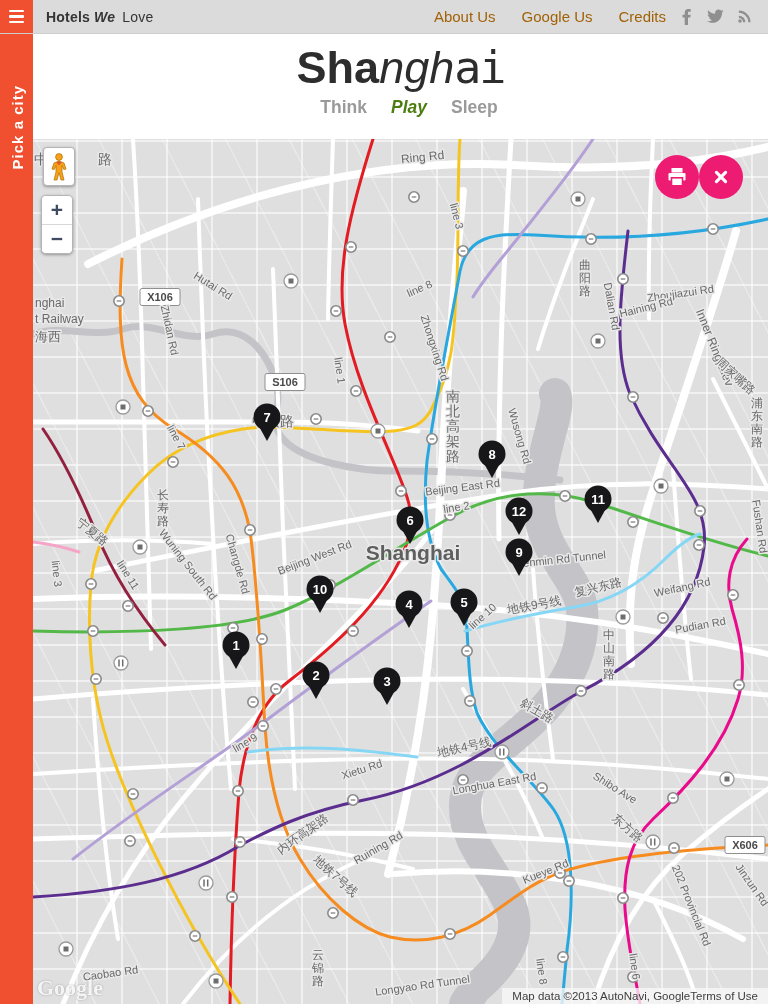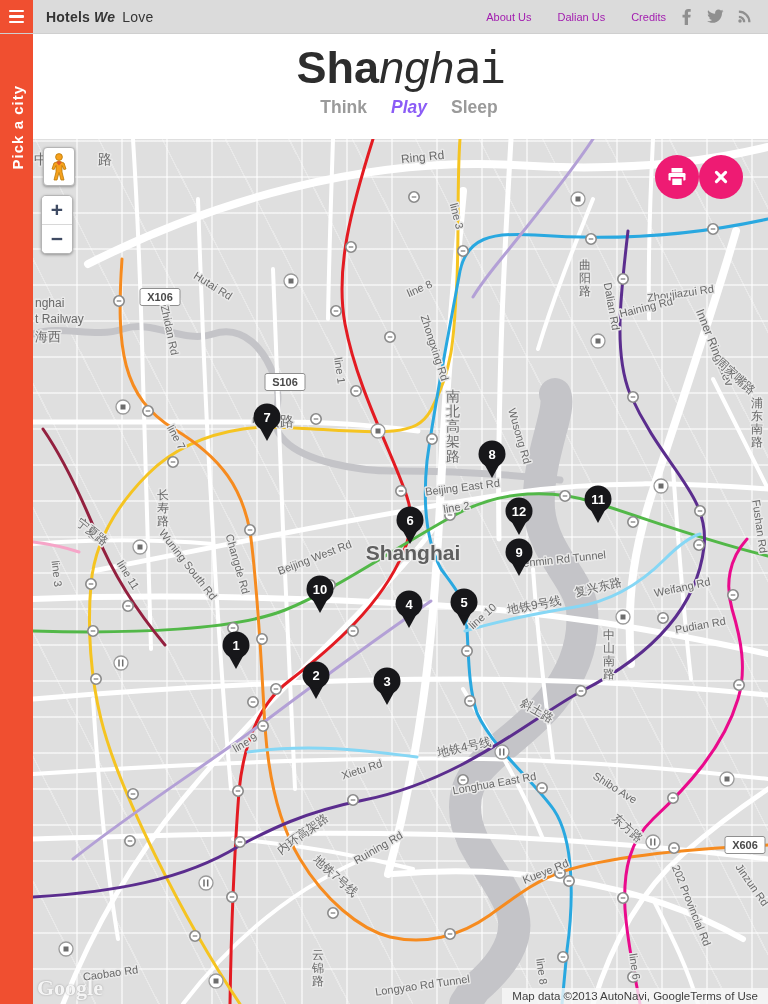--- a/index.html
+++ b/index.html
@@ -6,36 +6,36 @@
   body{width:768px;height:1004px;overflow:hidden;position:relative;font-family:"Liberation Sans",sans-serif;background:#fff;}
   
   .topbar{position:absolute;left:0;top:0;width:768px;height:33px;background:#dbdbdb;border-bottom:1px solid #cfcfcf;z-index:30;display:flex;align-items:center;}
   .burger{width:33px;height:33px;background:#f04f30;display:flex;flex-direction:column;justify-content:center;align-items:center;gap:3px;cursor:pointer;flex:0 0 33px;}
   .burger i{display:block;width:15px;height:2.5px;background:#fff;border-radius:1px;}
   .brand{margin-left:13px;font-size:14px;color:#353535;letter-spacing:.2px;cursor:pointer;}
   .brand .b{font-weight:bold;}
   .brand .i{font-weight:bold;font-style:italic;}
   .brand .r{font-weight:normal;margin-left:3px;}
   .topnav{margin-left:auto;display:flex;align-items:center;gap:26px;padding-right:14px;}
-  .topnav a{color:#a21caf;text-decoration:none;font-size:11px;cursor:pointer;text-align:center;}
+  .topnav a{color:#a16207;text-decoration:none;font-size:15px;cursor:pointer;text-align:center;}
   .social{display:flex;align-items:center;gap:13px;padding-right:16px;}
   .social svg{display:block;}
   
   .side{position:absolute;left:0;top:33px;width:33px;height:971px;background:#f04f30;z-index:25;}
   .side .vtext{position:absolute;top:52px;left:50%;transform:translateX(-50%) ;writing-mode:vertical-rl;}
   .side .vtext span{display:inline-block;color:#fff;font-size:15px;font-weight:600;letter-spacing:1px;transform:rotate(180deg);white-space:nowrap;cursor:pointer;}
   
   .header{position:absolute;left:33px;top:33px;width:735px;height:106px;background:#fff;z-index:20;text-align:center;}
   .title{margin-top:10px;font-size:45px;line-height:1.1;color:#2d2d2d;}
   .title .p-bold{font-family:"Liberation Sans",sans-serif;font-weight:bold;}
   .title .p-italic{font-family:"Liberation Sans",sans-serif;font-style:italic;font-weight:500;}
   .title .p-mono{font-family:"DejaVu Sans Mono",monospace;font-weight:500;letter-spacing:-2px;}
   .tabs{margin-top:4px;display:flex;justify-content:center;gap:24px;font-size:17.5px;font-weight:bold;margin-left:17px;}
   .tab{color:#9a9a9a;cursor:pointer;}
-  .tab.active{color:#8b5cf6;font-style:italic;}
+  .tab.active{color:#4d7c0f;font-style:italic;}
   
   .map-wrap{position:absolute;left:33px;top:139px;width:735px;height:865px;background-color:#dfdfdf;overflow:hidden;cursor:grab;
     background-image:
       repeating-linear-gradient(0deg, transparent 0 34px, rgba(255,255,255,.55) 34px 36px),
       repeating-linear-gradient(90deg, transparent 0 43px, rgba(255,255,255,.55) 43px 45px),
       repeating-linear-gradient(63deg, transparent 0 55px, rgba(255,255,255,.30) 55px 56.5px);}
   .map-wrap svg.base{position:absolute;left:0;top:0;}
   .mlabel{font-family:"Liberation Sans",sans-serif;paint-order:stroke;stroke:#e9e9e9;stroke-width:3px;stroke-linejoin:round;}
   
   .pegman{position:absolute;left:10px;top:8px;width:30px;height:37px;background:#fff;border:1px solid #b5b5b5;border-radius:4px;box-shadow:0 1px 3px rgba(0,0,0,.35);display:flex;align-items:center;justify-content:center;cursor:pointer;z-index:6;}
@@ -58,21 +58,21 @@
       <i></i>
       <i></i>
     </div>
   <div class="brand">
     <span class="b">Hotels</span>
     <span class="i">We</span>
     <span class="r">Love</span>
   </div>
   <div class="topnav">
     <a>About Us</a>
-    <a>Dalian Us</a>
+    <a>Google Us</a>
     <a>Credits</a>
   </div>
   <div class="social">
     <svg width="13" height="16" viewBox="0 0 10 16">
         <path fill="#8f8f8f" d="M6.5,16 L3.2,16 L3.2,8.6 L1,8.6 L1,5.8 L3.2,5.8 L3.2,3.9 C3.2,1.6 4.2,0 6.9,0 L9.2,0 L9.2,2.8 L7.6,2.8 C6.7,2.8 6.5,3.2 6.5,3.9 L6.5,5.8 L9.2,5.8 L8.8,8.6 L6.5,8.6 Z"></path>
       </svg>
     <svg width="18" height="15" viewBox="0 0 20 17">
         <path fill="#8f8f8f" d="M19.6,2.4 c-0.7,0.3-1.4,0.5-2.2,0.6 c0.8-0.5,1.4-1.2,1.7-2.1 c-0.7,0.4-1.6,0.8-2.4,0.9 C16,1.1 15,0.6 13.9,0.6 c-2.1,0-3.8,1.7-3.8,3.8 c0,0.3,0,0.6,0.1,0.9 C7,5.1 4.2,3.6 2.3,1.3 C2,1.9 1.8,2.5 1.8,3.2 c0,1.3,0.7,2.5,1.7,3.2 C2.9,6.4 2.3,6.2 1.8,5.9 v0 c0,1.9,1.3,3.4,3.1,3.8 c-0.3,0.1-0.7,0.1-1,0.1 c-0.2,0-0.5,0-0.7-0.1 c0.5,1.5,1.9,2.6,3.6,2.7 c-1.3,1-3,1.6-4.8,1.6 c-0.3,0-0.6,0-0.9-0.1 c1.7,1.1,3.7,1.7,5.9,1.7 c7.1,0,10.9-5.9,10.9-10.9 c0-0.2,0-0.3,0-0.5 C18.4,3.9 19.1,3.2 19.6,2.4 Z"></path>
       </svg>
     <svg width="15" height="15" viewBox="0 0 20 20">

